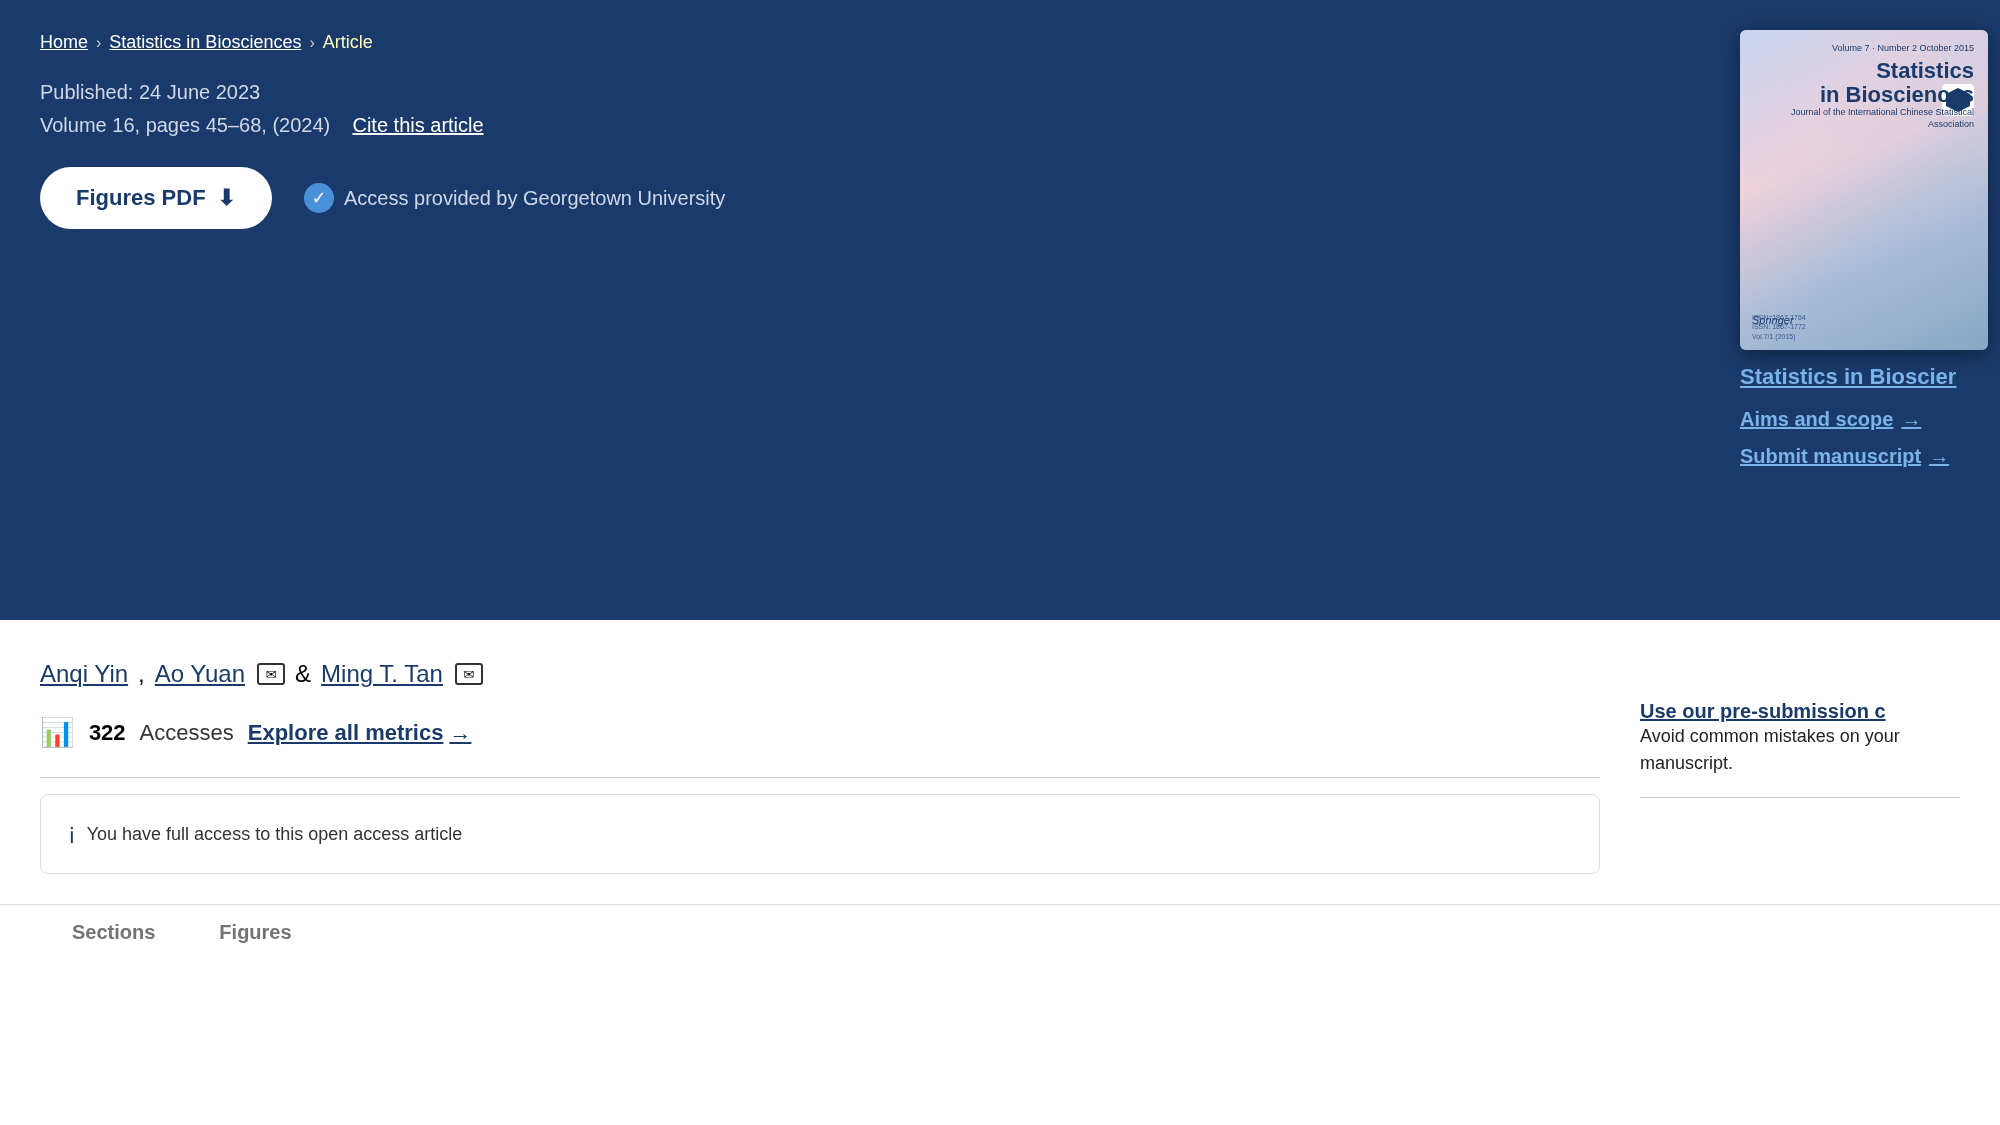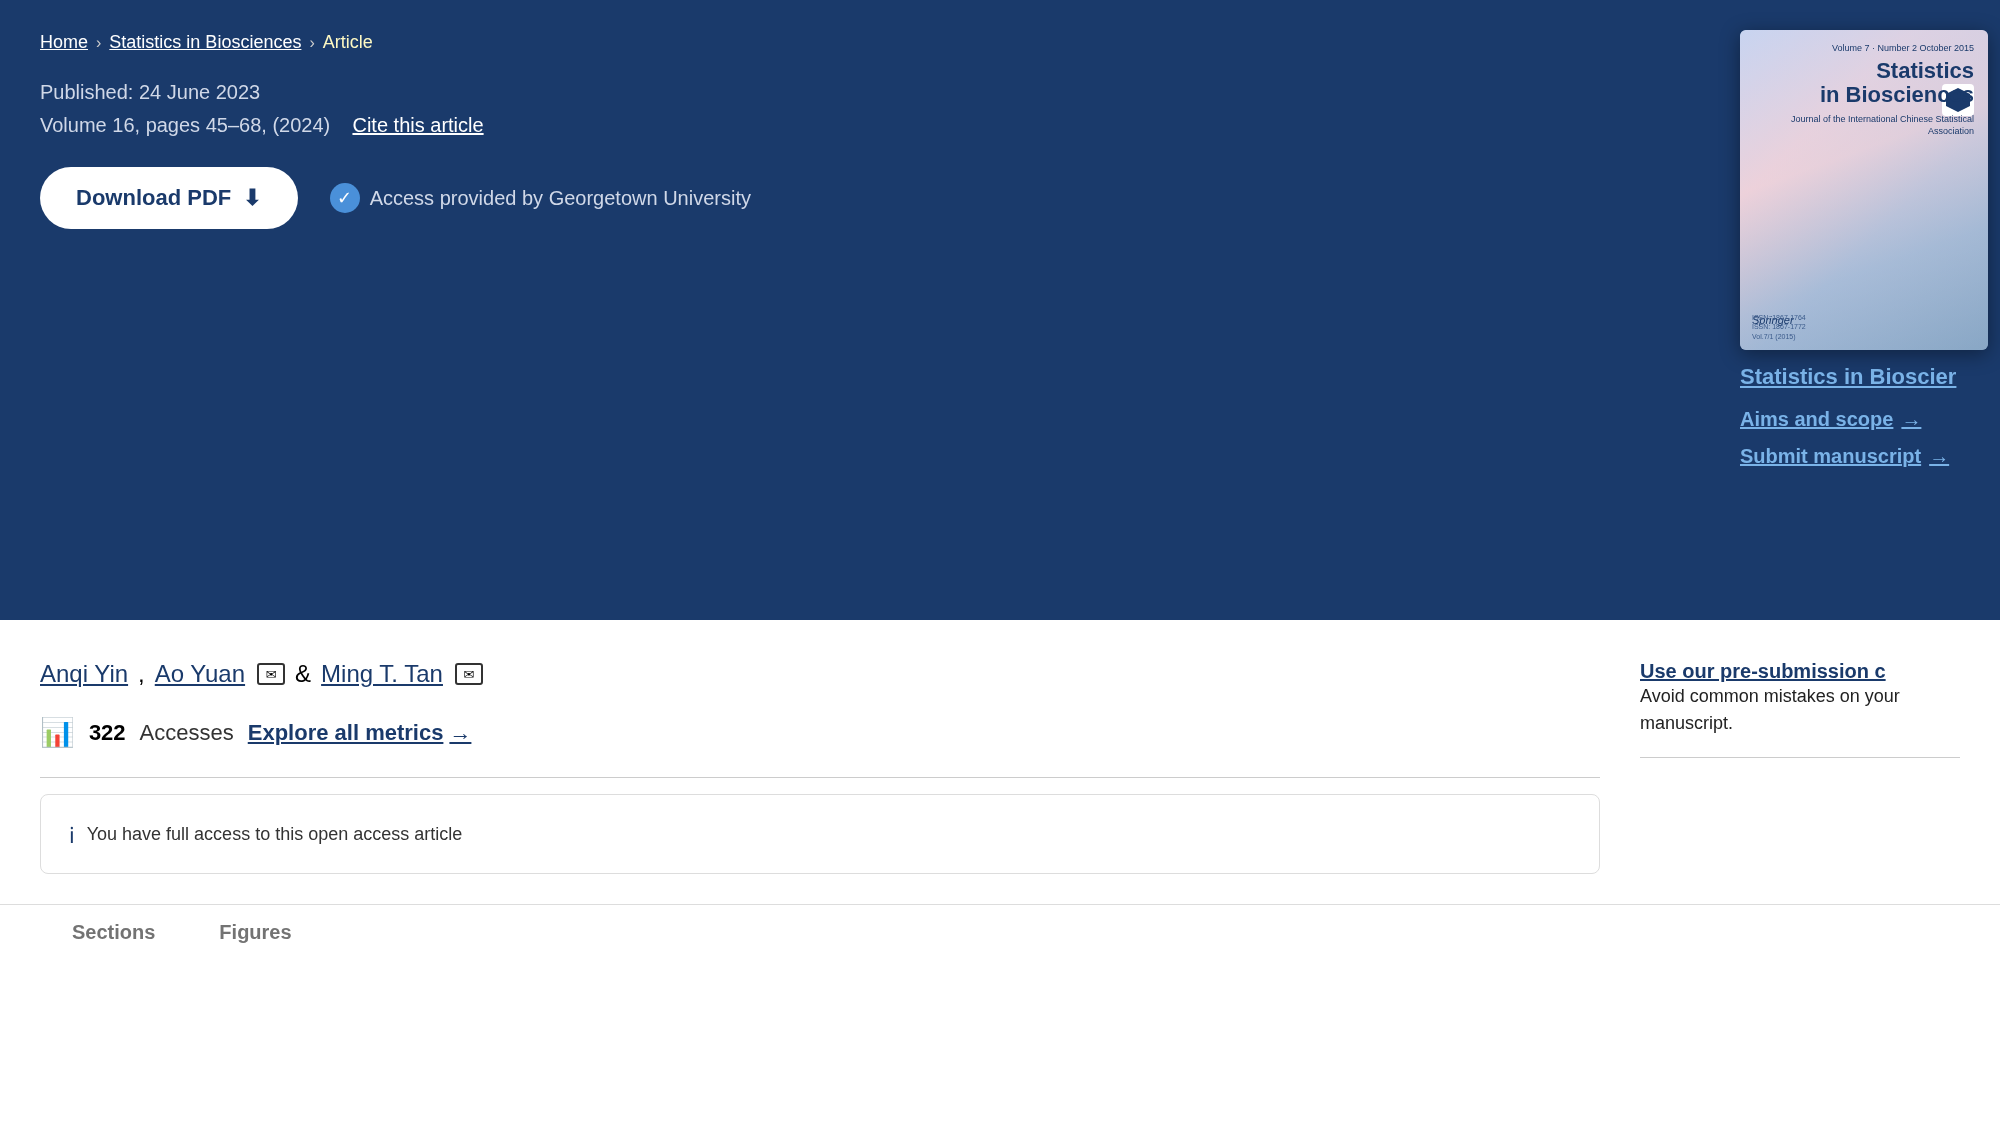--- a/index.html
+++ b/index.html
@@ -156,21 +156,21 @@
       font-size: 22px;
       font-weight: 700;
       color: #1a3a6b;
       line-height: 1.1;
     }
 
     .cover-subtitle {
       font-size: 9px;
       color: #1a3a6b;
       line-height: 1.3;
-      margin-top: 7px;
+      margin-top: 0;
     }
 
     .cover-springer {
       position: absolute;
       bottom: 24px;
       left: 12px;
       font-size: 9px;
       color: #1a3a6b;
     }
 
@@ -305,20 +305,21 @@
       border: 1px solid #ddd;
       border-radius: 8px;
       padding: 24px 28px;
       margin-top: 10px;
     }
 
     
     .right-sidebar {
       width: 320px;
       flex-shrink: 0;
+      margin-top: 40px;
     }
 
     .sidebar-section-title {
       font-size: 20px;
       font-weight: 700;
       color: #1a3a6b;
       text-decoration: underline;
       cursor: pointer;
       margin-bottom: 16px;
     }
@@ -399,21 +400,21 @@
       <p class="published-date">Published: 24 June 2023</p>
 
       <p class="volume-info">
         <span>Volume 16, pages 45–68, (2024)</span>
         &nbsp;&nbsp;
         <a>Cite this article</a>
       </p>
 
       <div class="action-row">
         <button class="download-btn">
-          <span>Download PDF</span>
+          <span>Figures PDF</span>
           <span class="dl-icon">⬇</span>
         </button>
         <div class="access-info">
           <div class="access-icon">✓</div>
           <span>Access provided by Georgetown University</span>
         </div>
       </div>
     </div>
 
     <div class="journal-card">

